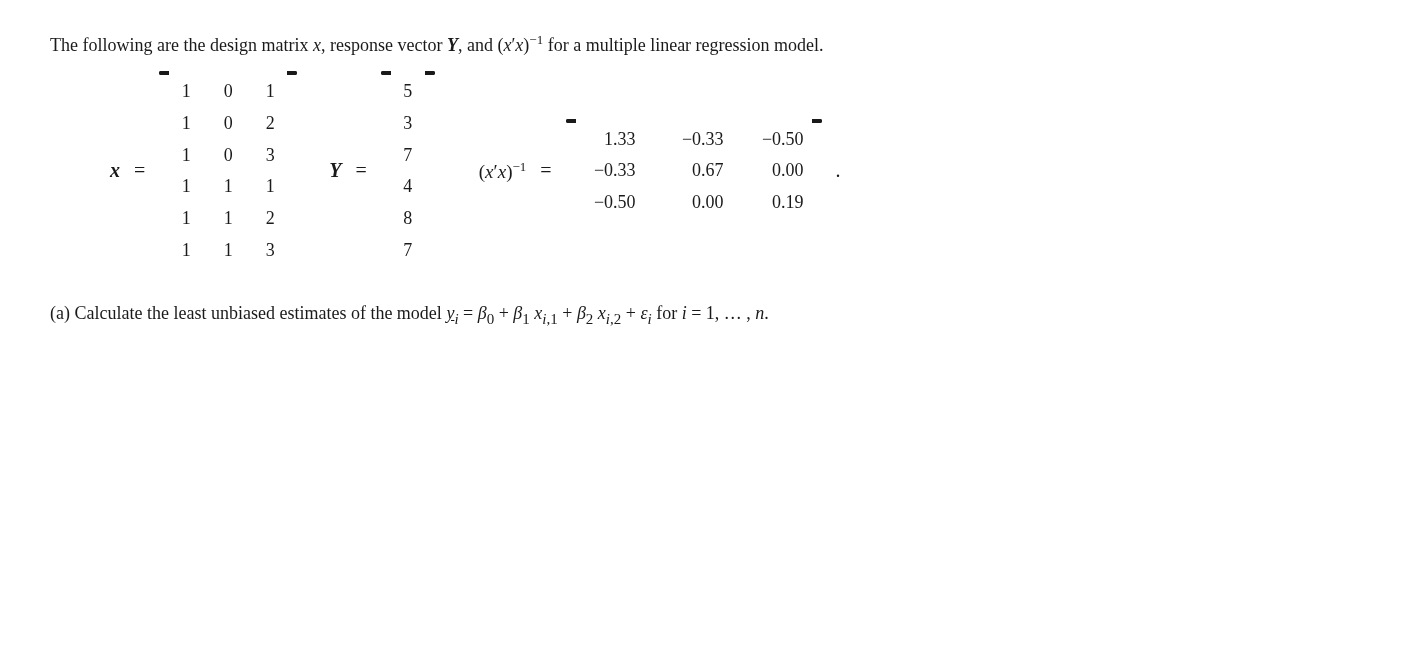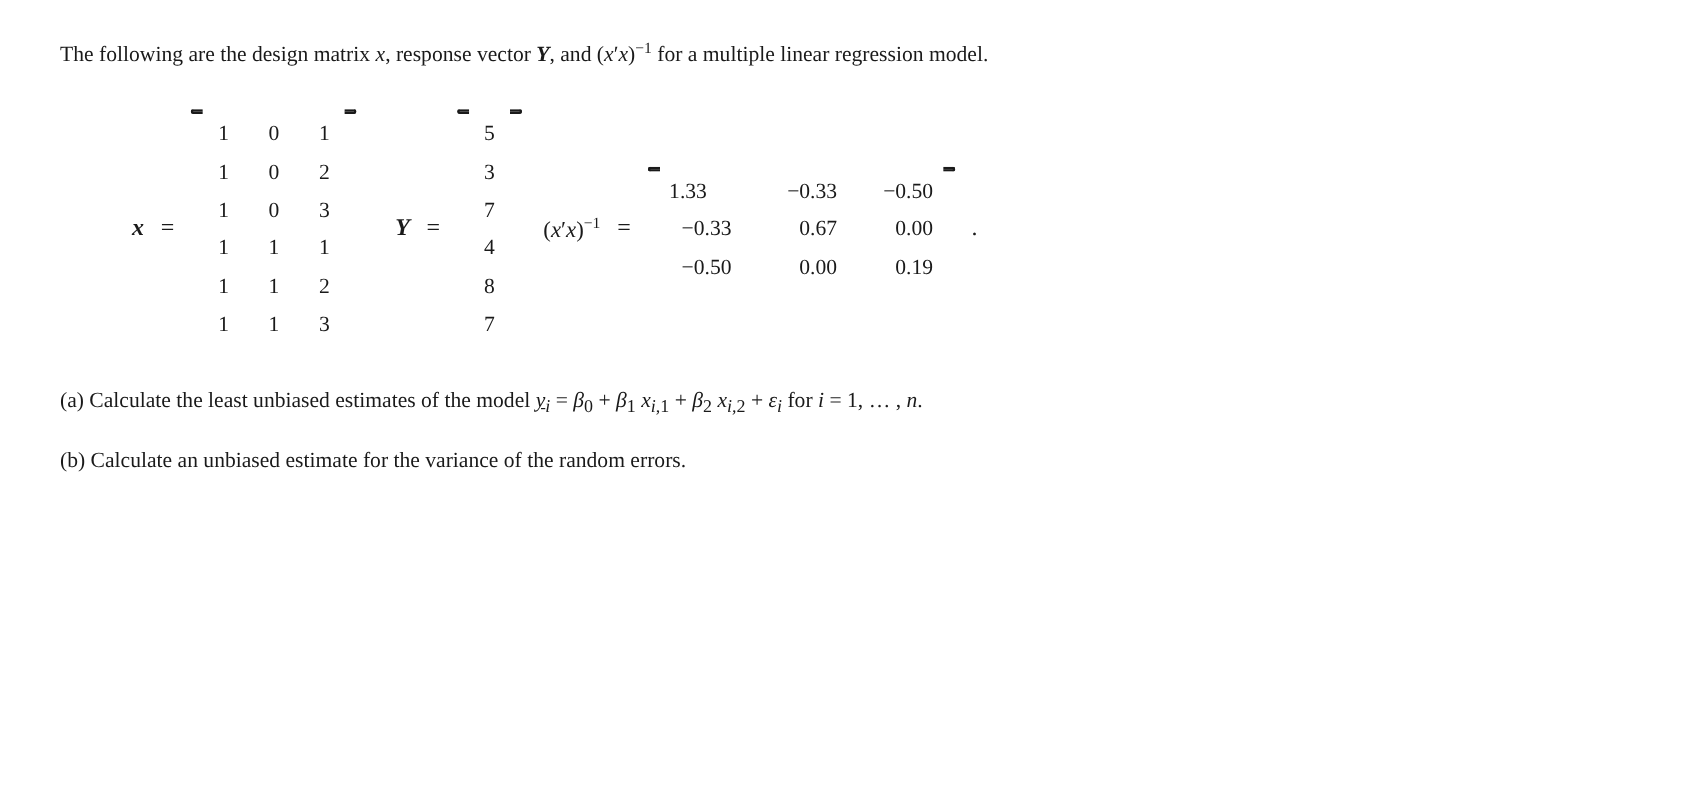--- a/index.html
+++ b/index.html
@@ -13,21 +13,21 @@
       font-family: "Times New Roman", Times, serif;
       font-size: 18px;
       color: #1a1a1a;
       width: 1402px;
       min-height: 672px;
       padding: 30px 50px;
     }
 
     .intro-text {
       font-size: 18px;
-      margin-bottom: 32px;
+      margin-bottom: 12px;
       line-height: 1.5;
     }
 
     .matrix-row {
       display: flex;
       gap: 24px;
       line-height: 1.6;
     }
 
     .matrix-cell {
@@ -188,28 +188,28 @@
       <div class="matrix-row">
           <span class="matrix-cell">8</span>
         </div>
       <div class="matrix-row">
           <span class="matrix-cell">7</span>
         </div>
     </div>
     <div class="paren-right"></div>
   </div>
 
-  <span style="font-size:19px; margin-left:4px;">(<span style="font-style:italic;">x</span>′<span style="font-style:italic;">x</span>)<sup>−1</sup></span>
+  <span style="font-size:19px; margin-left:30px;">(<span style="font-style:italic;">x</span>′<span style="font-style:italic;">x</span>)<sup>−1</sup></span>
   <span style="font-size:20px;">=</span>
 
   <div class="paren-matrix matrix-3x3">
     <div class="paren-left"></div>
     <div class="matrix-inner">
       <div class="matrix-row">
-        <span class="matrix-cell" style="min-width:52px; text-align:left;">1.33</span>
+        <span class="matrix-cell" style="min-width:52px; text-align:right;">1.33</span>
         <span class="matrix-cell" style="min-width:60px; text-align:right;">−0.33</span>
         <span class="matrix-cell" style="min-width:52px; text-align:right;">−0.50</span>
       </div>
       <div class="matrix-row">
         <span class="matrix-cell" style="min-width:52px; text-align:right;">−0.33</span>
         <span class="matrix-cell" style="min-width:60px; text-align:right;">0.67</span>
         <span class="matrix-cell" style="min-width:52px; text-align:right;">0.00</span>
       </div>
       <div class="matrix-row">
         <span class="matrix-cell" style="min-width:52px; text-align:right;">−0.50</span>
@@ -236,19 +236,16 @@
     <span class="math-var" style="font-style:italic;">β</span><sub>2</sub>
     <span class="math-var" style="font-style:italic;">x</span><sub><span style="font-style:italic;">i</span>,2</sub>
     <span> + </span>
     <span class="math-var" style="">ε<sub>i</sub></span>
     <span> for </span>
     <span class="math-var" style="font-style:italic;">i</span>
     <span> = 1, … , </span>
     <span class="math-var" style="font-style:italic;">n</span><span>.</span>
   </div>
 
-  <div class="question-item">
-    <span>(b) Calculate an unbiased estimate for the variance of the random errors.</span>
-  </div>
 
 
 
 </div>
 
 </body></html>

